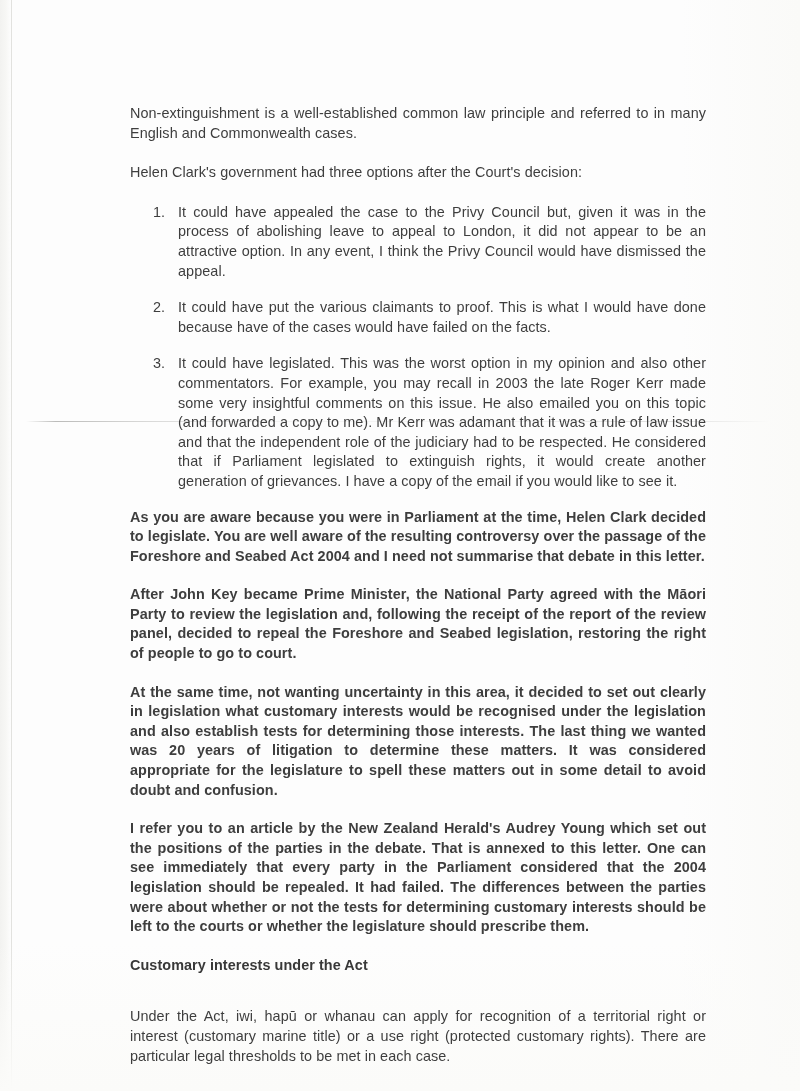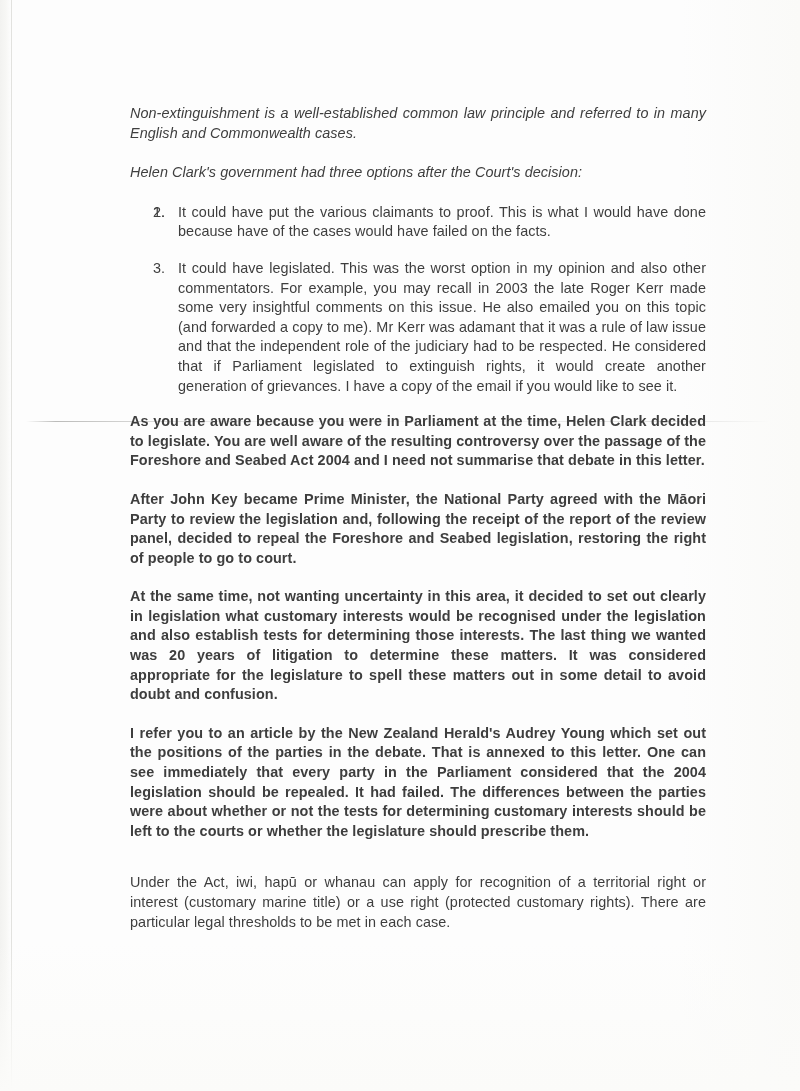--- a/index.html
+++ b/index.html
@@ -91,21 +91,20 @@
     text-align: justify;
     letter-spacing: 0.005em;
     -webkit-font-smoothing: antialiased;
   }
   .para:last-child {
     margin-bottom: 0;
     margin-top: 32px;
   }
   .para-lead {
     margin-bottom: 20px;
-    font-style: italic;
   }
   .para-tight {
     margin-bottom: 19px;
     font-weight: bold;
   }
 
   .section-heading {
     margin: 0 0 19px 0;
     font-size: 14.4px;
     line-height: 19.6px;
@@ -163,37 +162,39 @@
 
   <div id="letter-body">
 
     <p class="para para-lead">Non-extinguishment is a well-established common law principle and referred to in many English and Commonwealth cases.</p>
 
     <p class="para para-lead">Helen Clark's government had three options after the Court's decision:</p>
 
     <ol class="numbered-list">
       <li class="numbered-item">
         <span class="marker">1.</span>
+        <span>It could have appealed the case to the Privy Council but, given it was in the process of abolishing leave to appeal to London, it did not appear to be an attractive option. In any event, I think the Privy Council would have dismissed the appeal.</span>
       </li>
       <li class="numbered-item">
         <span class="marker">2.</span>
         <span>It could have put the various claimants to proof. This is what I would have done because have of the cases would have failed on the facts.</span>
       </li>
       <li class="numbered-item">
         <span class="marker">3.</span>
         <span>It could have legislated. This was the worst option in my opinion and also other commentators. For example, you may recall in 2003 the late Roger Kerr made some very insightful comments on this issue. He also emailed you on this topic (and forwarded a copy to me). Mr Kerr was adamant that it was a rule of law issue and that the independent role of the judiciary had to be respected. He considered that if Parliament legislated to extinguish rights, it would create another generation of grievances. I have a copy of the email if you would like to see it.</span>
       </li>
     </ol>
 
     <p class="para para-tight">As you are aware because you were in Parliament at the time, Helen Clark decided to legislate. You are well aware of the resulting controversy over the passage of the Foreshore and Seabed Act 2004 and I need not summarise that debate in this letter.</p>
 
     <p class="para para-tight">After John Key became Prime Minister, the National Party agreed with the Māori Party to review the legislation and, following the receipt of the report of the review panel, decided to repeal the Foreshore and Seabed legislation, restoring the right of people to go to court.</p>
 
     <p class="para para-tight">At the same time, not wanting uncertainty in this area, it decided to set out clearly in legislation what customary interests would be recognised under the legislation and also establish tests for determining those interests. The last thing we wanted was 20 years of litigation to determine these matters. It was considered appropriate for the legislature to spell these matters out in some detail to avoid doubt and confusion.</p>
 
     <p class="para para-tight">I refer you to an article by the New Zealand Herald's Audrey Young which set out the positions of the parties in the debate. That is annexed to this letter. One can see immediately that every party in the Parliament considered that the 2004 legislation should be repealed. It had failed. The differences between the parties were about whether or not the tests for determining customary interests should be left to the courts or whether the legislature should prescribe them.</p>
 
 
+    <h2 class="section-heading">Customary interests under the Act</h2>
 
     <p class="para">Under the Act, iwi, hapū or whanau can apply for recognition of a territorial right or interest (customary marine title) or a use right (protected customary rights). There are particular legal thresholds to be met in each case.</p>
 
   </div>
 </div>
 
 </body></html>

